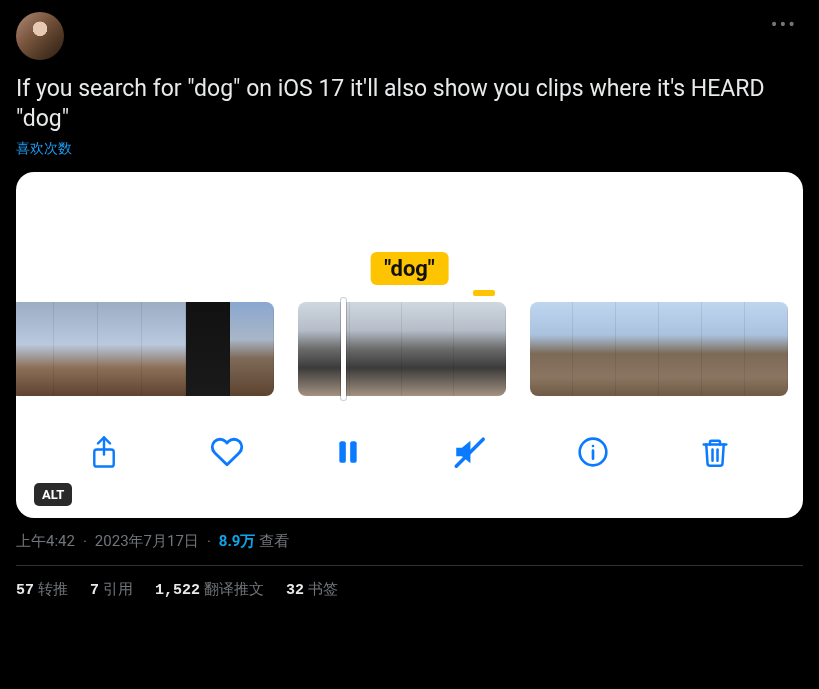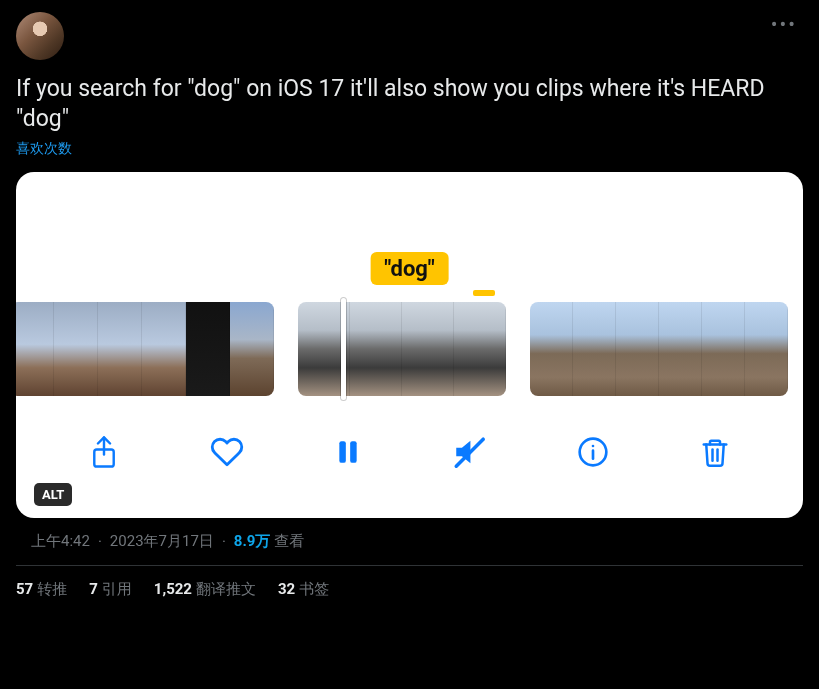--- a/index.html
+++ b/index.html
@@ -77,28 +77,28 @@
   }
   .ctrl-icon { color:#0a7aff; cursor:pointer; }
   .ctrl-icon svg { display:block; }
   .alt-badge {
     position:absolute; left:18px; bottom:12px;
     background:#2a2a2a; color:#fff; font-size:13px; font-weight:700;
     padding:4px 8px; border-radius:5px; cursor:pointer;
   }
   .meta-row {
     margin-top:14px; color:#71767b; font-size:15px;
-    display:flex; align-items:center; gap:4px;margin-left:15px;
+    display:flex; align-items:center; gap:4px;
   }
   .meta-row .dot::before { content:"·"; margin:0 4px; color:#71767b; }
   .meta-row strong { color:#0ea5e9; font-weight:700; }
   .divider { border:none; border-top:1px solid #2f3336; margin:14px 0; }
   .stats-row { display:flex; gap:22px; font-size:15px; color:#71767b; }
   .stats-row strong { color:#e7e9ea; font-weight:700; margin-right:4px; }
-  .stat { cursor:pointer; }
+  .stat { cursor:pointer;font-family:Liberation Mono, monospace; }
 </style>
 </head>
 <body>
 
 <div class="tweet-header">
   <div class="avatar"></div>
   <div class="more">•••</div>
 </div>
 
 <div class="tweet-text">If you search for "dog" on iOS 17 it'll also show you clips where it's HEARD "dog"</div>

